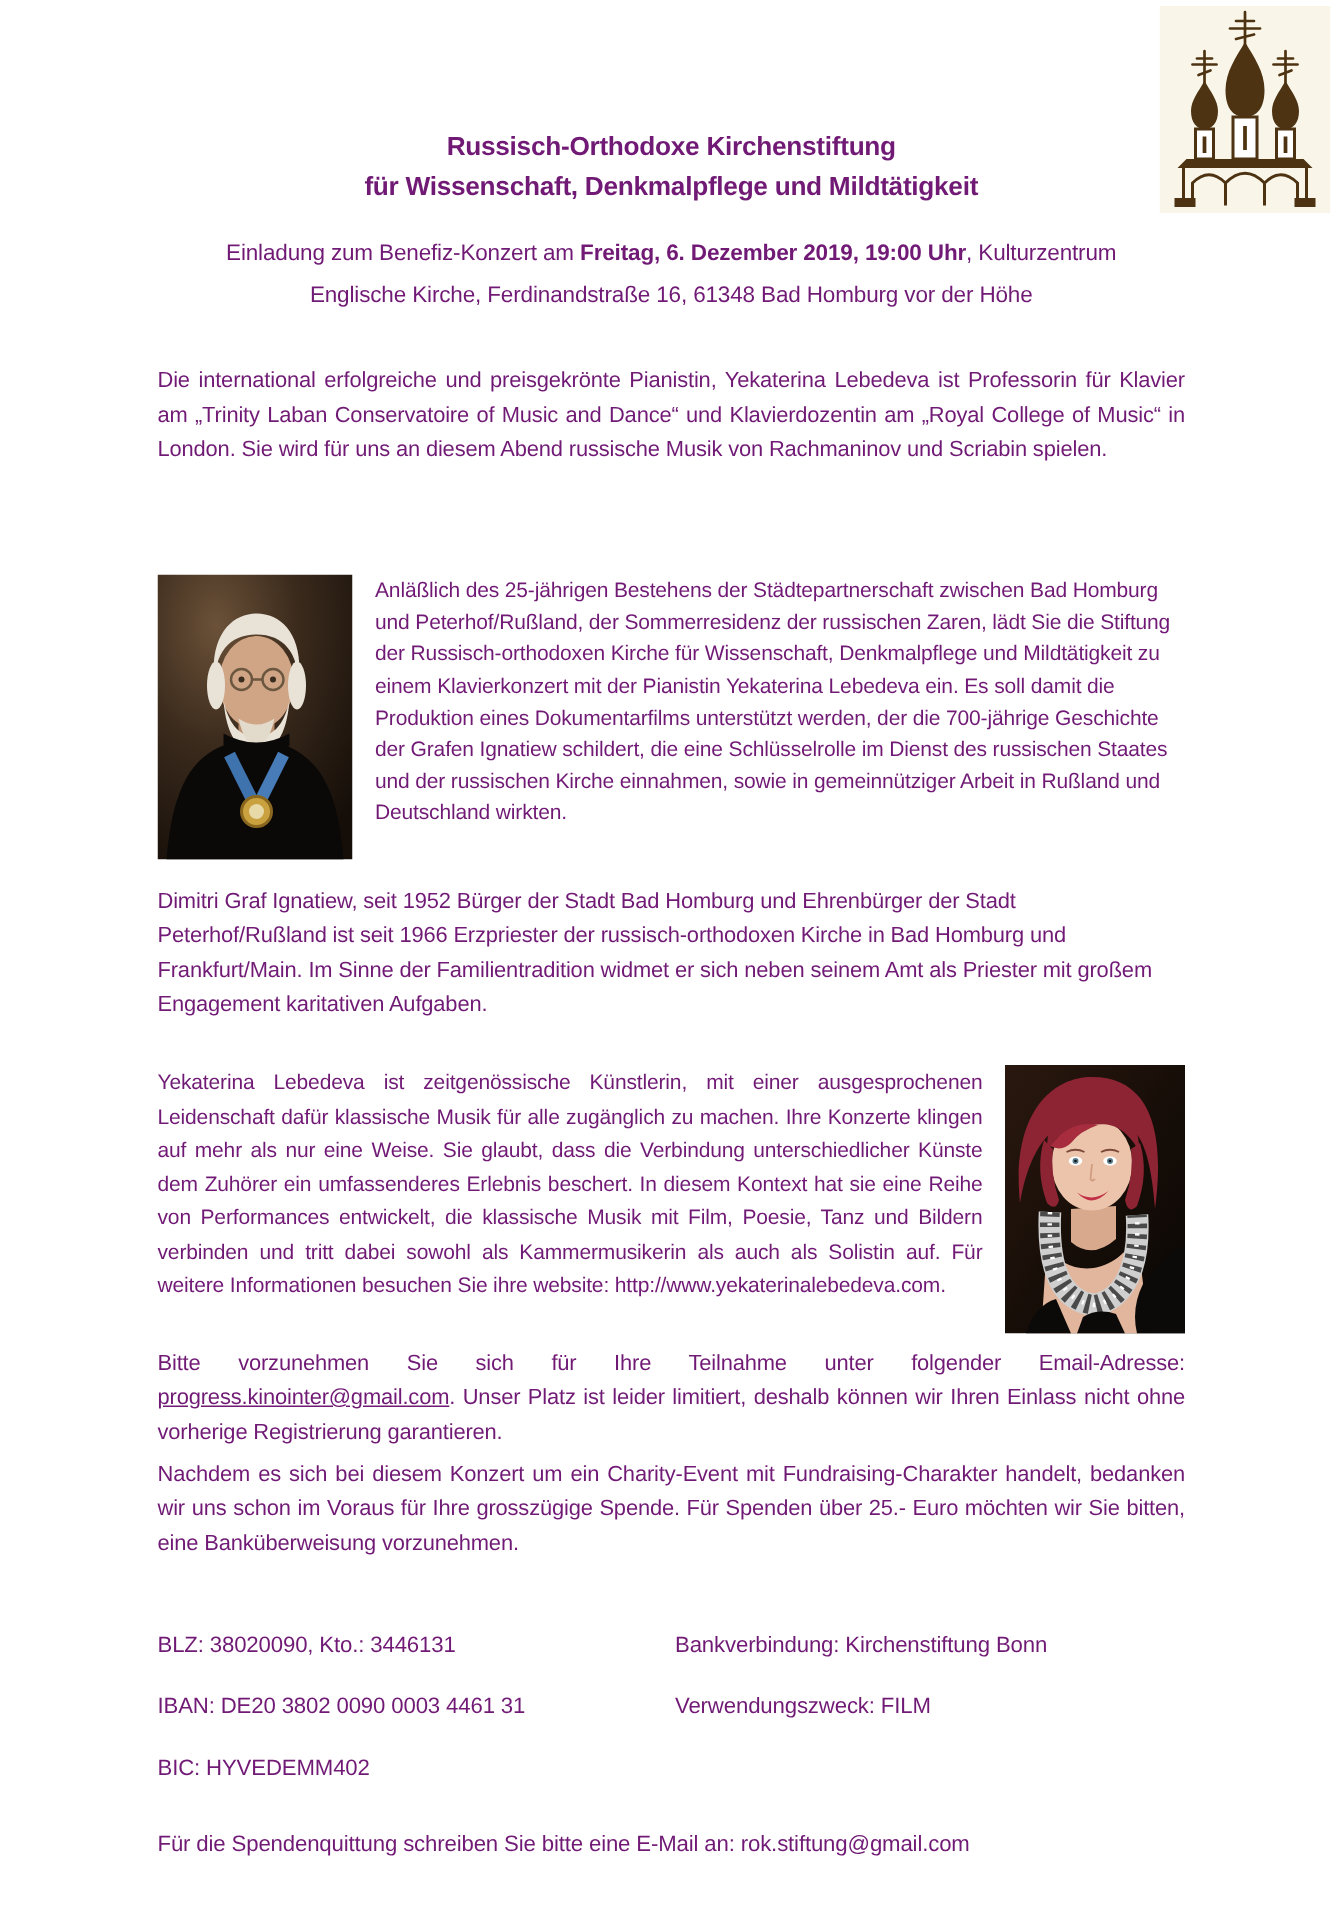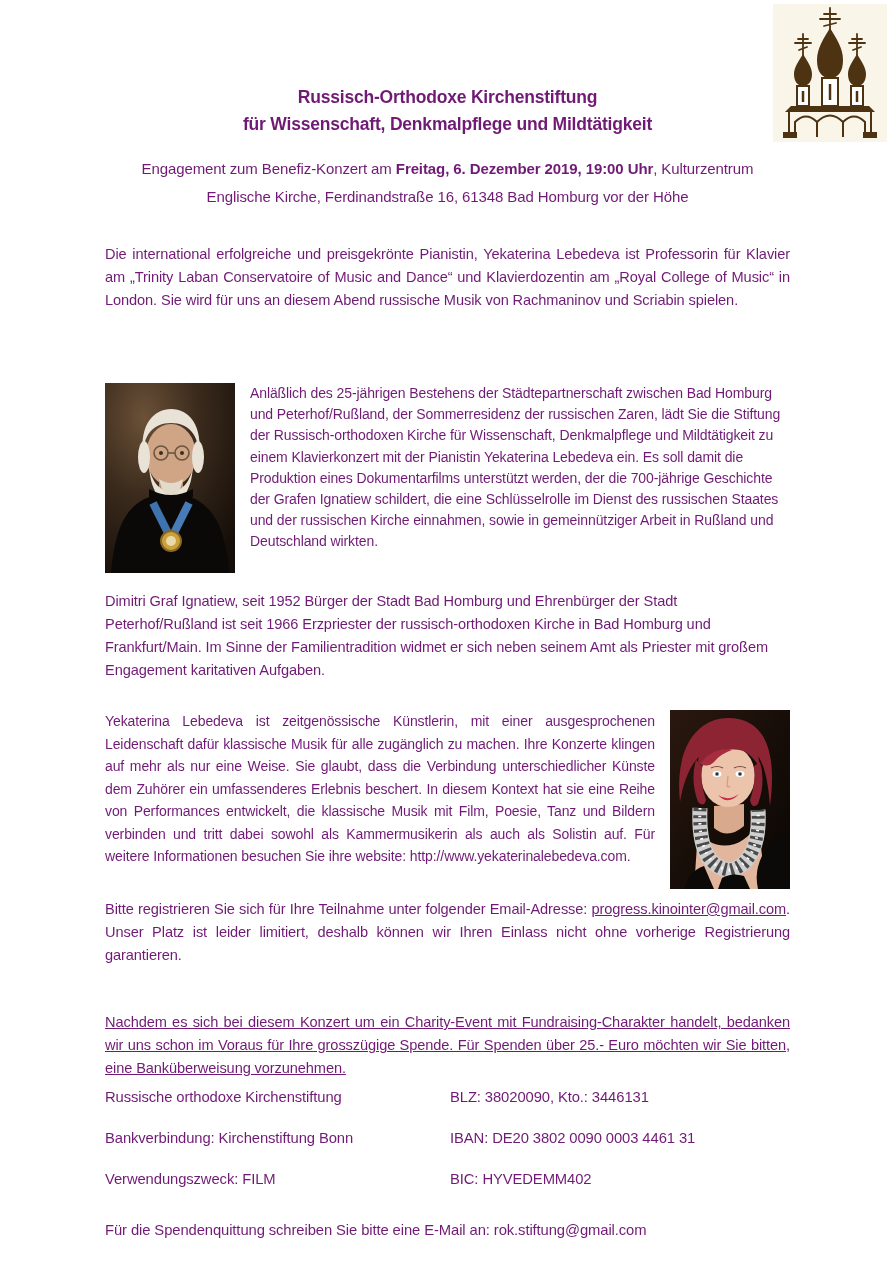--- a/index.html
+++ b/index.html
@@ -18,21 +18,21 @@
   }
   .block{left:105px;width:685px;font-size:14.6px;line-height:23px;letter-spacing:-0.1px;}
   .justify{text-align:justify;}
   .p-intro{top:243px;}
   .sec-ignatiew{top:383px;display:flex;gap:15px;}
   .sec-ignatiew .txt{flex:1;font-size:14px;line-height:21.2px;}
   .p-dimitri{top:590px;}
   .sec-artist{top:710px;display:flex;gap:15px;}
   .sec-artist .txt{flex:1;font-size:14px;line-height:22.5px;text-align:justify;}
   .p-register{top:898px;}
-  .p-charity{top:1011px;text-decoration:underline;}
+  .p-charity{top:972px;}
   .bank{top:1086px;display:grid;grid-template-columns:345px 1fr;row-gap:18px;font-size:14.8px;}
   .footer-line{top:1219px;font-size:14.8px;}
   .b{font-weight:700;text-align:right;}
   .u{text-decoration:underline;}
   .logo{top:4px;left:773px;width:114px;height:138px;}
   .photo{display:block;flex:0 0 auto;}
 </style>
 </head>
 <body>
 
@@ -90,21 +90,21 @@
       </g>
     </svg>
   </div>
 
   <div class="abs doc-title">
     <div>Russisch-Orthodoxe Kirchenstiftung</div>
     <div>für Wissenschaft, Denkmalpflege und Mildtätigkeit</div>
   </div>
 
   <div class="abs invite">
-    <div><span>Engagement zum Benefiz-Konzert am </span><span class="b">Freitag, 6. Dezember 2019, 19:00 Uhr</span><span>, Kulturzentrum</span></div>
+    <div><span>Einladung zum Benefiz-Konzert am </span><span class="b">Freitag, 6. Dezember 2019, 19:00 Uhr</span><span>, Kulturzentrum</span></div>
     <div>Englische Kirche, Ferdinandstraße 16, 61348 Bad Homburg vor der Höhe</div>
   </div>
 
   <div class="abs block justify p-intro">Die international erfolgreiche und preisgekrönte Pianistin, Yekaterina Lebedeva ist Professorin für Klavier am „Trinity Laban Conservatoire of Music and Dance“ und Klavierdozentin am „Royal College of Music“ in London. Sie wird für uns an diesem Abend russische Musik von Rachmaninov und Scriabin spielen.</div>
 
   <div class="abs block sec-ignatiew">
     <svg class="photo" width="130" height="190" viewBox="0 0 130 190">
       <defs>
         <radialGradient id="mbg" cx="30%" cy="18%" r="95%">
           <stop offset="0%" stop-color="#6b5138"></stop>
@@ -170,26 +170,25 @@
       <path d="M48,85 Q58,92 69,84 Q58,96 48,85 Z" fill="#c22f46"></path>
       <path d="M30,98 C28,140 40,158 60,160 C80,156 90,134 88,100" fill="none" stroke="#cfcfcf" stroke-width="15"></path>
       <path d="M30,98 C28,140 40,158 60,160 C80,156 90,134 88,100" fill="none" stroke="#4a4a4a" stroke-width="13" stroke-dasharray="3 4"></path>
       <path d="M30,98 C28,140 40,158 60,160 C80,156 90,134 88,100" fill="none" stroke="#ffffff" stroke-width="3" stroke-dasharray="1.5 6"></path>
       <path d="M14,179 Q20,160 34,156 L44,179 Z" fill="#0c0a08"></path>
       <path d="M120,179 L120,120 Q104,126 92,146 Q84,162 88,179 Z" fill="#0c0a08"></path>
       <path d="M52,168 Q62,162 74,166 L80,179 L48,179 Z" fill="#0c0a08"></path>
     </svg>
   </div>
 
-  <div class="abs block justify p-register"><span>Bitte registrieren Sie sich für Ihre Teilnahme unter folgender Email-Adresse: </span><span class="u">progress.kinointer@gmail.com</span><span>. Unser Platz ist leider limitiert, deshalb können wir Ihren Einlass nicht ohne vorherige Registrierung garantieren.</span></div>
+  <div class="abs block justify p-register"><span>Bitte vorzunehmen Sie sich für Ihre Teilnahme unter folgender Email-Adresse: </span><span class="u">progress.kinointer@gmail.com</span><span>. Unser Platz ist leider limitiert, deshalb können wir Ihren Einlass nicht ohne vorherige Registrierung garantieren.</span></div>
 
   <div class="abs block justify p-charity">Nachdem es sich bei diesem Konzert um ein Charity-Event mit Fundraising-Charakter handelt, bedanken wir uns schon im Voraus für Ihre grosszügige Spende. Für Spenden über 25.- Euro möchten wir Sie bitten, eine Banküberweisung vorzunehmen.</div>
 
   <div class="abs block bank">
-    <div>Russische orthodoxe Kirchenstiftung</div>
     <div>BLZ: 38020090, Kto.: 3446131</div>
     <div>Bankverbindung: Kirchenstiftung Bonn</div>
     <div>IBAN: DE20 3802 0090 0003 4461 31</div>
     <div>Verwendungszweck: FILM</div>
     <div>BIC: HYVEDEMM402</div>
   </div>
 
   <div class="abs block footer-line">Für die Spendenquittung schreiben Sie bitte eine E-Mail an: rok.stiftung@gmail.com</div>
 
 </div>

